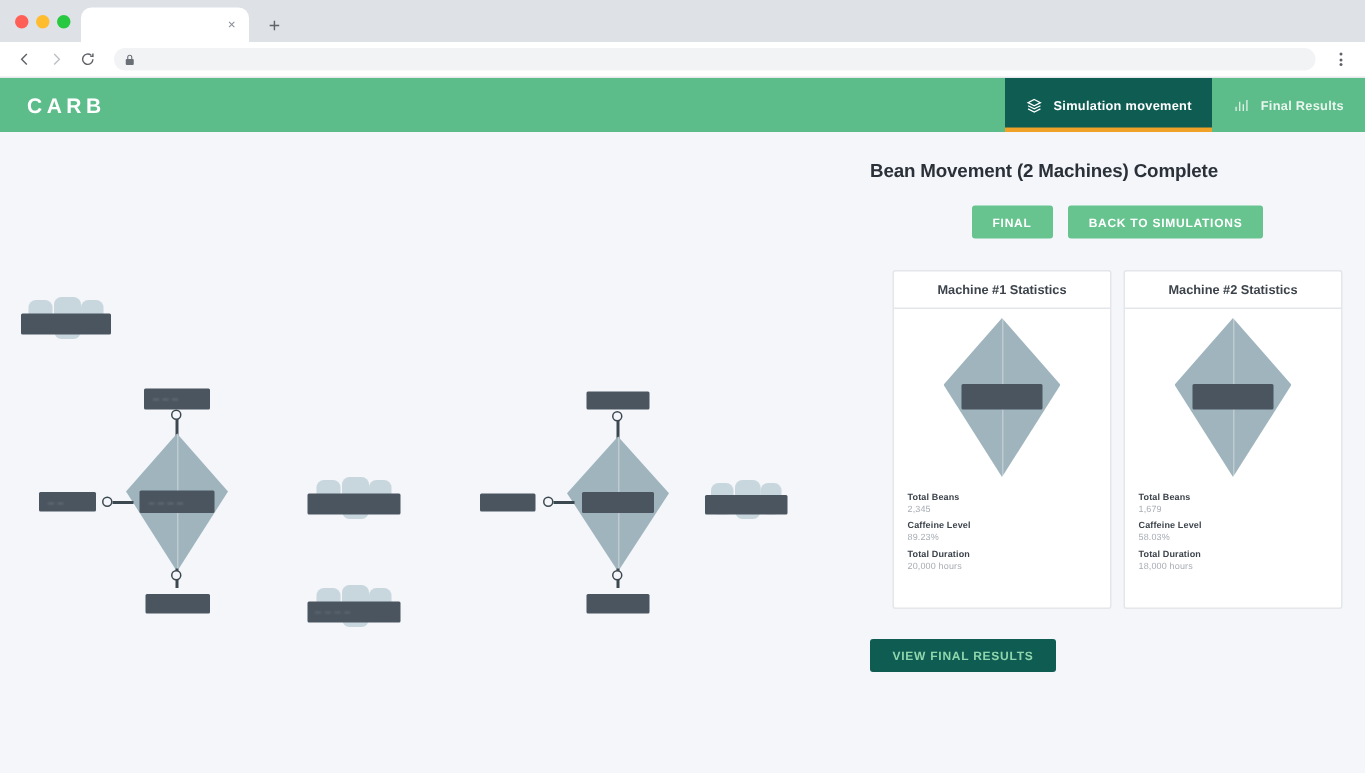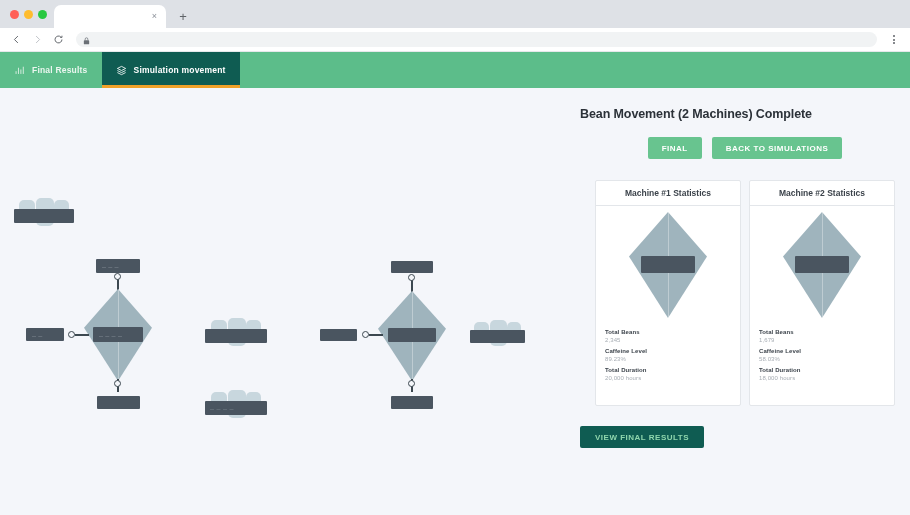--- a/index.html
+++ b/index.html
@@ -239,41 +239,42 @@
       <span class="omni-url"></span>
     </div>
     <div class="kebab">
         <i></i>
         <i></i>
         <i></i>
       </div>
   </div>
 
   <div class="appbar">
+    <div class="logo">CARB</div>
     <div class="appnav">
+      <div class="navtab active">
+        <span>
+          <svg width="11" height="11" viewBox="0 0 16 16" fill="none" stroke="#ffffff" stroke-width="1.2">
+            <path d="M8 2 L14 5 L8 8 L2 5 Z"></path>
+            <path d="M2 8 L8 11 L14 8"></path>
+            <path d="M2 11 L8 14 L14 11"></path>
+          </svg>
+        </span>
+        <span>Simulation movement</span>
+      </div>
       <div class="navtab">
         <span>
           <svg width="11" height="11" viewBox="0 0 16 16" fill="none" stroke="#dff0e6" stroke-width="1.3">
             <path d="M3 13 V9"></path>
               <path d="M6.5 13 V4"></path>
               <path d="M10 13 V6.5"></path>
               <path d="M13.5 13 V2.5"></path>
           </svg>
         </span>
         <span>Final Results</span>
-      </div>
-      <div class="navtab active">
-        <span>
-          <svg width="11" height="11" viewBox="0 0 16 16" fill="none" stroke="#ffffff" stroke-width="1.2">
-            <path d="M8 2 L14 5 L8 8 L2 5 Z"></path>
-            <path d="M2 8 L8 11 L14 8"></path>
-            <path d="M2 11 L8 14 L14 11"></path>
-          </svg>
-        </span>
-        <span>Simulation movement</span>
       </div>
     </div>
   </div>
 
   <div class="page">
 
     <div class="canvas">
 
       <div class="beanstack" style="left:14px; top:110px; width:60px; height:32px;">
         <div class="blob" style="left:5px;  top:2px;  width:16px; height:22px;"></div>

